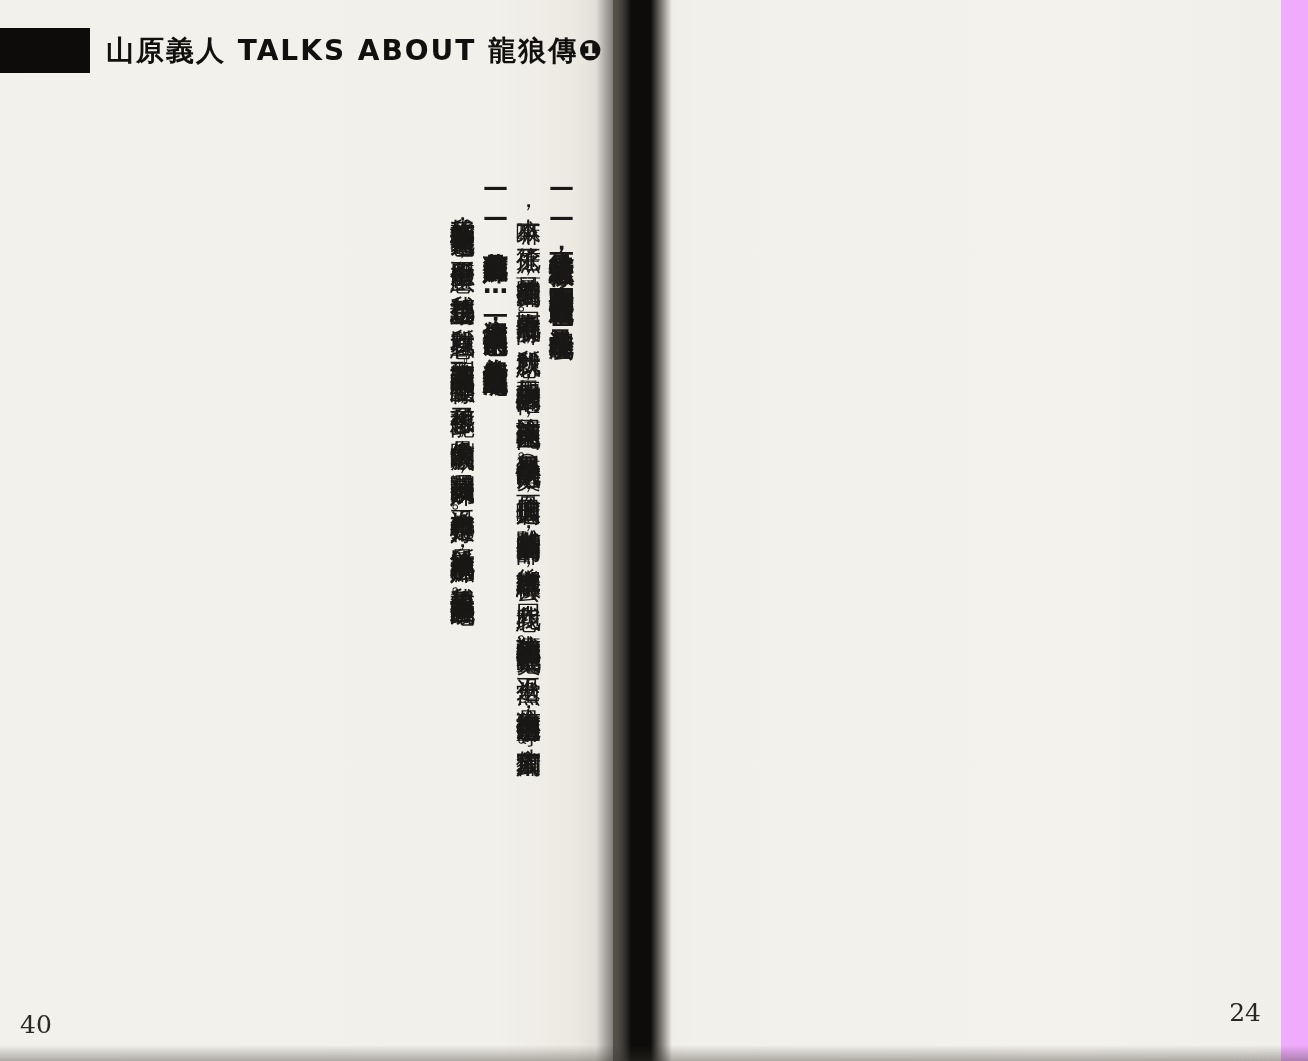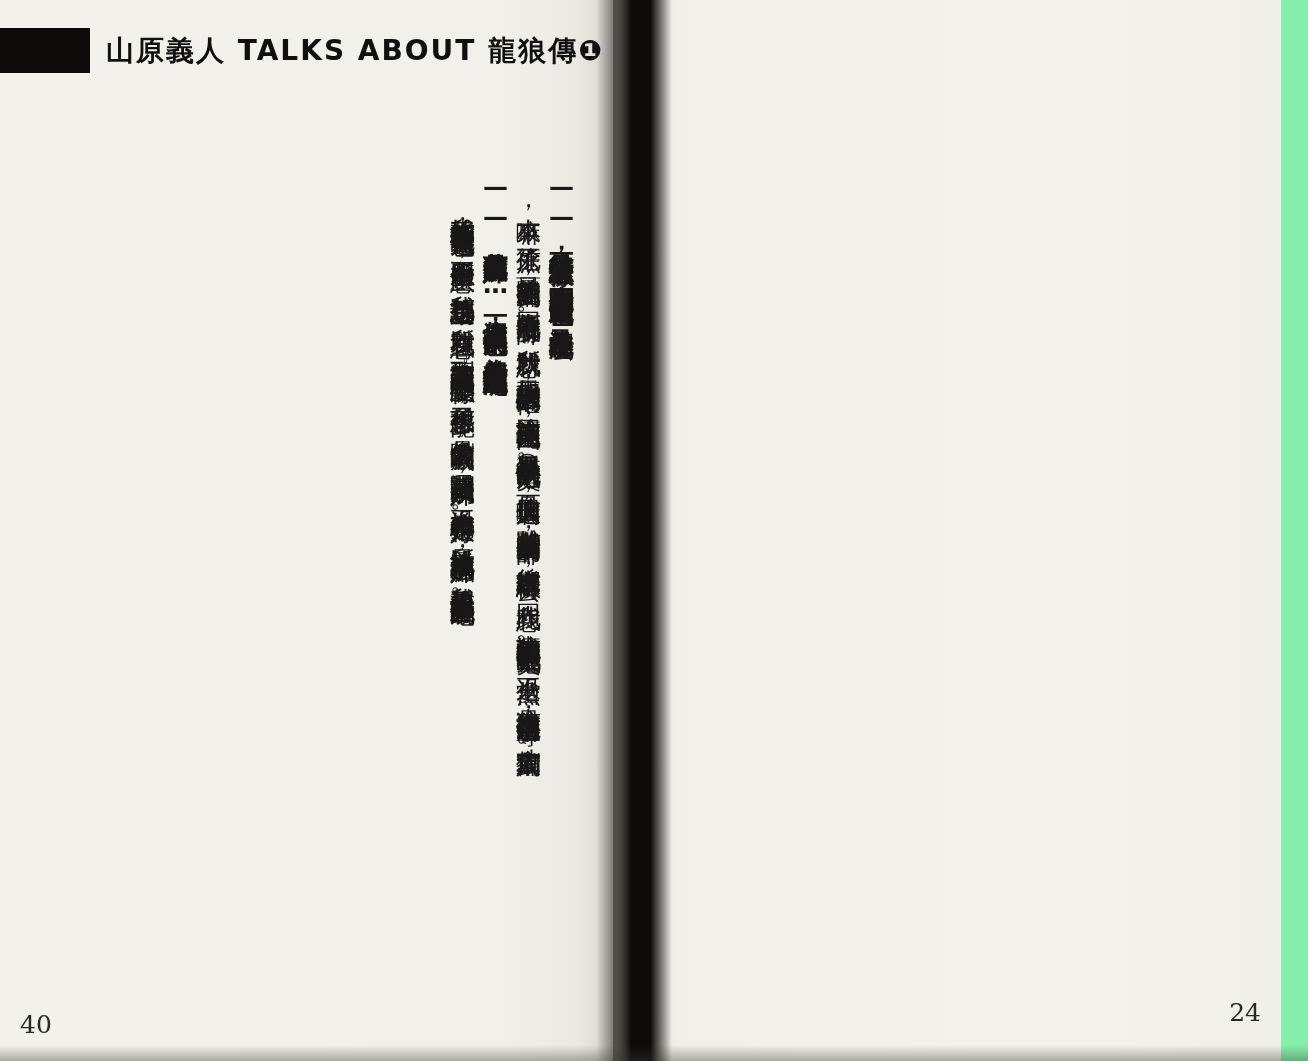--- a/index.html
+++ b/index.html
@@ -1,21 +1,21 @@
 <!DOCTYPE html>
 <html><head>
 <meta charset="utf-8">
 <style>
   html, body { margin: 0; padding: 0; background: #888; }
   .canvas {
     position: relative;
     width: 1308px;
     height: 1061px;
     overflow: hidden;
-    background: #86efac;
+    background: #f0abfc;
     font-family: "DejaVu Sans", sans-serif;
   }
   
   .page { position: absolute; top: 0; height: 1061px; }
   .page-left {
     left: 0; width: 640px;
     background: linear-gradient(to right,
       #f3f1ec 0%, #f2f0ea 78%, #ece9e3 90%, #d8d5cf 96%, #a39f98 100%);
   }
   .page-right {

